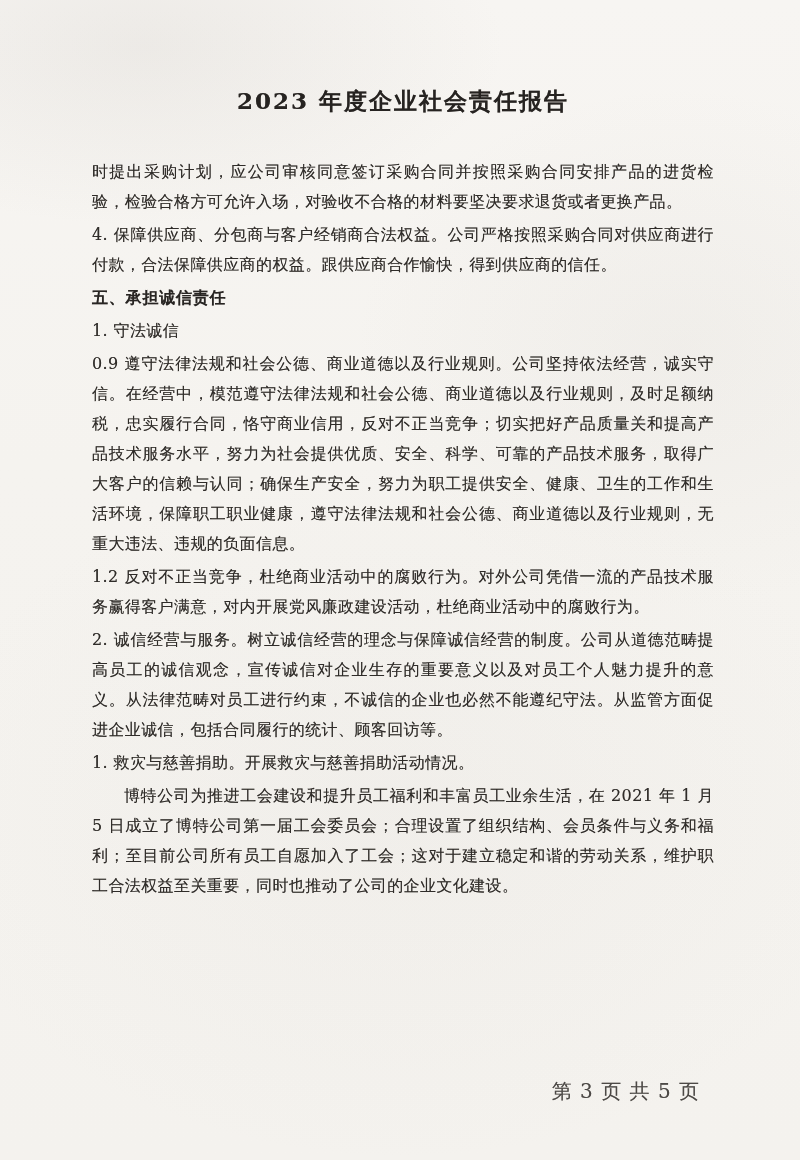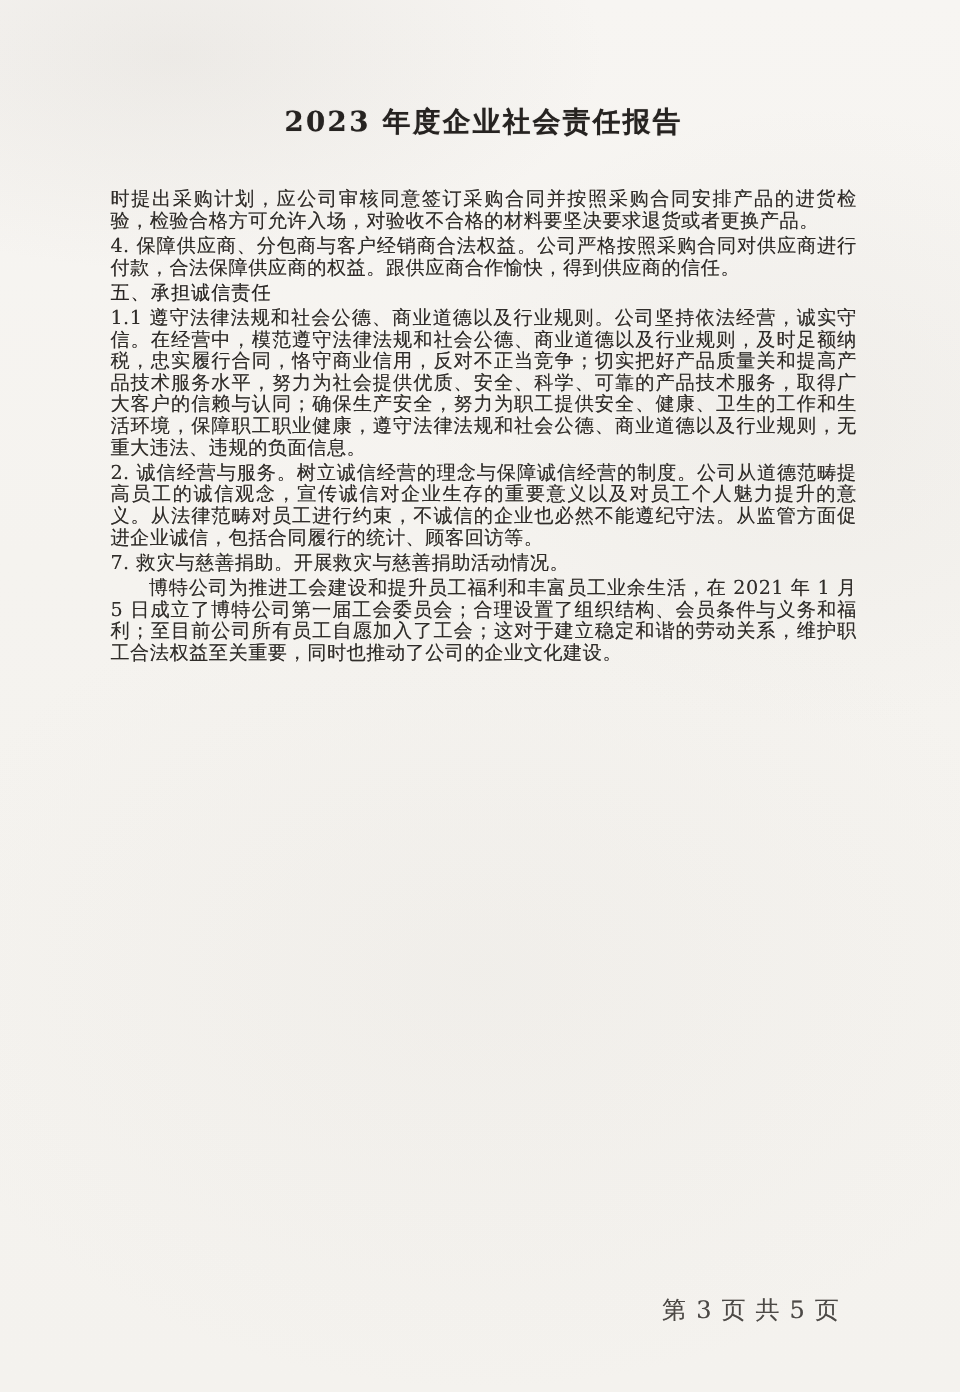--- a/index.html
+++ b/index.html
@@ -32,28 +32,28 @@
     font-weight: bold;
     text-align: center;
     letter-spacing: 2px;
     color: #262321;
     margin: 0 0 40px 0;
     text-shadow: 0 0 0.6px rgba(40,35,30,0.55);
   }
   .para {
     margin: 0 0 3px 0;
     font-size: 16px;
-    line-height: 18px;
+    line-height: 30px;
     letter-spacing: 0.4px;
     text-align: justify;
     text-justify: inter-ideograph;
     text-shadow: 0 0 0.5px rgba(45,40,35,0.5);
   }
   .para.heading {
-    font-weight: normal;
+    font-weight: bold;
     color: #282523;
     letter-spacing: 0.8px;
   }
   .para.indent {
     text-indent: 2em;
   }
   .footer {
     position: absolute;
     right: 100px;
     top: 1078px;
@@ -66,20 +66,22 @@
 </head>
 <body>
 
 <div class="page">
   <div class="content">
     <h1 class="doc-title">2023 年度企业社会责任报告</h1>
 
     <p class="para">时提出采购计划，应公司审核同意签订采购合同并按照采购合同安排产品的进货检验，检验合格方可允许入场，对验收不合格的材料要坚决要求退货或者更换产品。</p>
     <p class="para">4. 保障供应商、分包商与客户经销商合法权益。公司严格按照采购合同对供应商进行付款，合法保障供应商的权益。跟供应商合作愉快，得到供应商的信任。</p>
     <p class="para heading">五、承担诚信责任</p>
-    <p class="para">1.1 遵守法律法规和社会公德、商业道德以及行业规则。公司坚持依法经营，诚实守信。在经营中，模范遵守法律法规和社会公德、商业道德以及行业规则，及时足额纳税，忠实履行合同，恪守商业信用，反对不正当竞争；切实把好产品质量关和提高产品技术服务水平，努力为社会提供优质、安全、科学、可靠的产品技术服务，取得广大客户的信赖与认同；确保生产安全，努力为职工提供安全、健康、卫生的工作和生活环境，保障职工职业健康，遵守法律法规和社会公德、商业道德以及行业规则，无重大违法、违规的负面信息。</p>
+    <p class="para">1. 守法诚信</p>
+    <p class="para">0.9 遵守法律法规和社会公德、商业道德以及行业规则。公司坚持依法经营，诚实守信。在经营中，模范遵守法律法规和社会公德、商业道德以及行业规则，及时足额纳税，忠实履行合同，恪守商业信用，反对不正当竞争；切实把好产品质量关和提高产品技术服务水平，努力为社会提供优质、安全、科学、可靠的产品技术服务，取得广大客户的信赖与认同；确保生产安全，努力为职工提供安全、健康、卫生的工作和生活环境，保障职工职业健康，遵守法律法规和社会公德、商业道德以及行业规则，无重大违法、违规的负面信息。</p>
+    <p class="para">1.2 反对不正当竞争，杜绝商业活动中的腐败行为。对外公司凭借一流的产品技术服务赢得客户满意，对内开展党风廉政建设活动，杜绝商业活动中的腐败行为。</p>
     <p class="para">2. 诚信经营与服务。树立诚信经营的理念与保障诚信经营的制度。公司从道德范畴提高员工的诚信观念，宣传诚信对企业生存的重要意义以及对员工个人魅力提升的意义。从法律范畴对员工进行约束，不诚信的企业也必然不能遵纪守法。从监管方面促进企业诚信，包括合同履行的统计、顾客回访等。</p>
-    <p class="para">7. 救灾与慈善捐助。开展救灾与慈善捐助活动情况。</p>
+    <p class="para">1. 救灾与慈善捐助。开展救灾与慈善捐助活动情况。</p>
     <p class="para indent">博特公司为推进工会建设和提升员工福利和丰富员工业余生活，在 2021 年 1 月 5 日成立了博特公司第一届工会委员会；合理设置了组织结构、会员条件与义务和福利；至目前公司所有员工自愿加入了工会；这对于建立稳定和谐的劳动关系，维护职工合法权益至关重要，同时也推动了公司的企业文化建设。</p>
   </div>
 
   <div class="footer">第 3 页 共 5 页</div>
 </div>
 
 </body></html>

